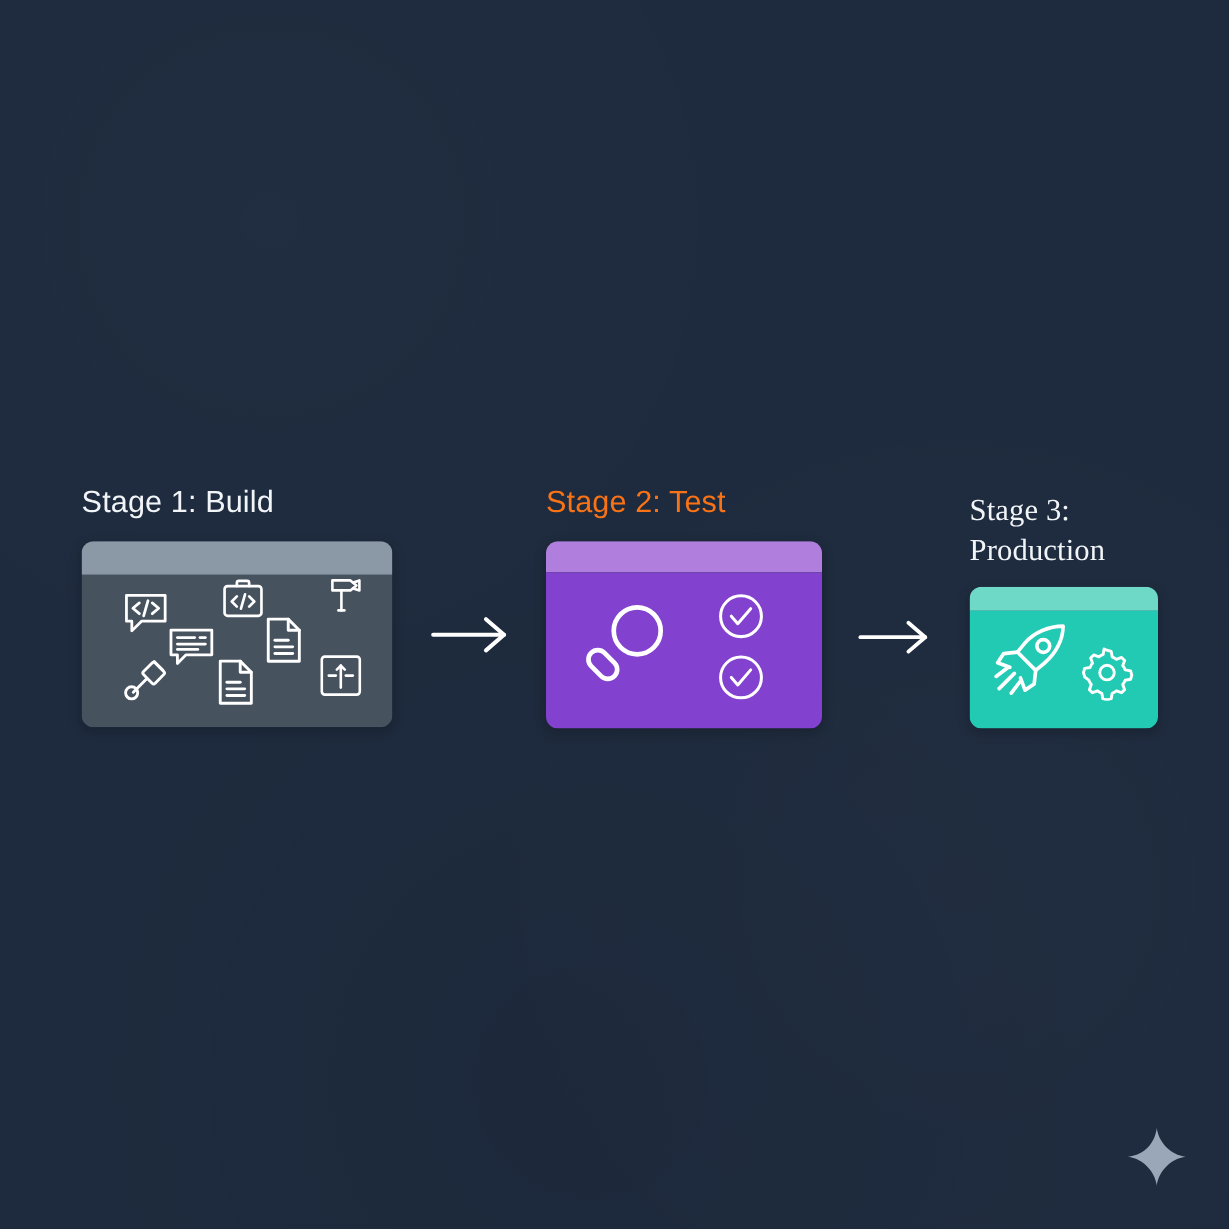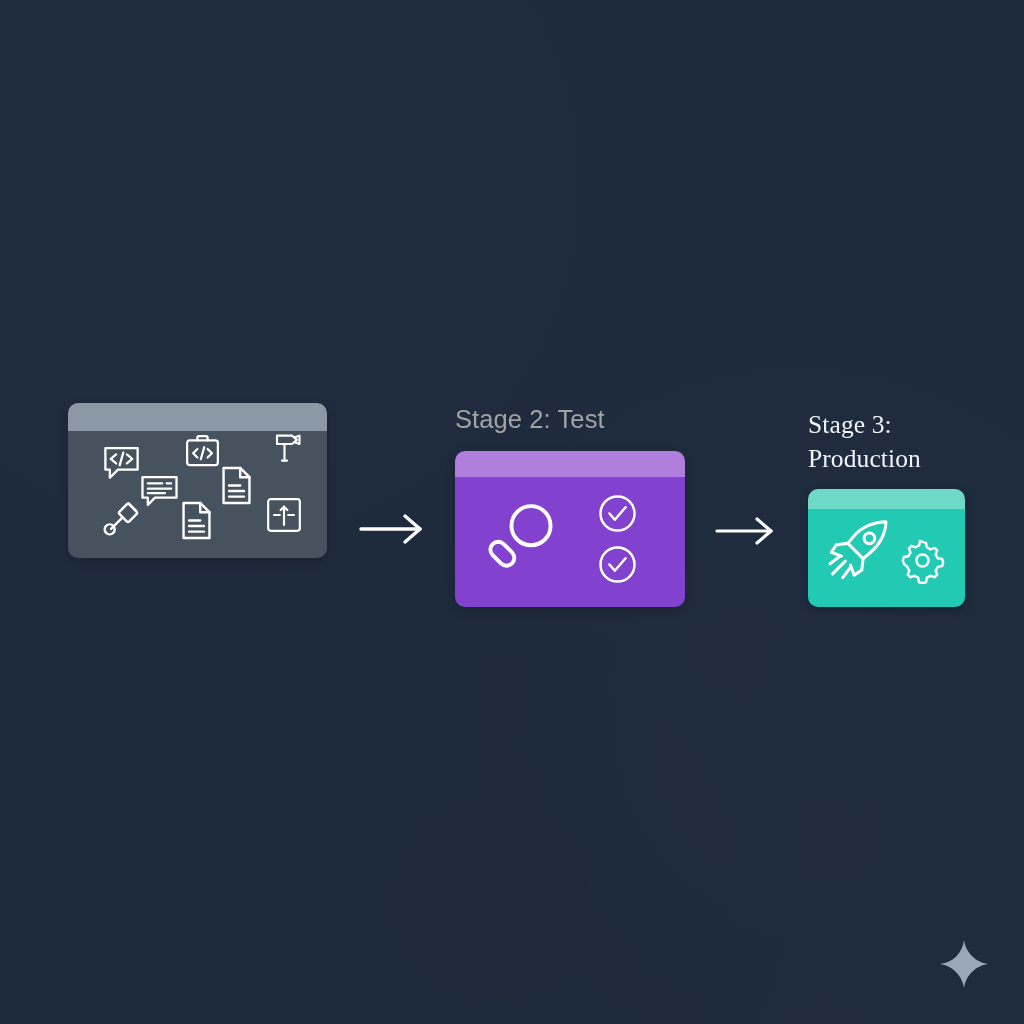--- a/index.html
+++ b/index.html
@@ -127,20 +127,21 @@
   #sparkle svg { display: block; width: 100%; height: 100%; }
 </style>
 </head>
 <body style="background: rgb(30, 43, 62);">
 
 <div class="bg-texture"></div>
 
 <div class="flow">
 
   <div class="stage" id="stage-1">
+    <div class="stage-label" style="color: rgb(242, 245, 248);">Stage 1: Build</div>
 
     <div class="card" id="card-1">
       <div class="card-header" style="background: rgb(139, 152, 166);"></div>
       <div class="card-body" style="background: rgb(71, 82, 95);"></div>
 
       <div class="card-icons">
 
         <div class="ico" style="left:32px; top:38px; width:43px; height:43px;">
           <svg viewBox="0 0 48 48" fill="none" stroke="#ffffff" stroke-width="2.6" stroke-linecap="round" stroke-linejoin="round">
             <path d="M6 8h36v24H20l-9 9v-9H6z"></path>
@@ -223,21 +224,21 @@
   </div>
 
   <div class="arrow" id="arrow-1">
     <svg viewBox="0 0 68 32" fill="none" stroke="#ffffff" stroke-width="3.4" stroke-linecap="round" stroke-linejoin="round">
       <line x1="3" y1="16" x2="62" y2="16"></line>
       <polyline points="47,3 62,16 47,29"></polyline>
     </svg>
   </div>
 
   <div class="stage" id="stage-2">
-    <div class="stage-label" style="color: #a3a3a3;">Stage 2: Test</div>
+    <div class="stage-label" style="color: #f97316;">Stage 2: Test</div>
 
     <div class="card" id="card-2">
       <div class="card-header" style="background: rgb(176, 127, 221);"></div>
       <div class="card-body" style="background: rgb(130, 65, 207);"></div>
 
       <div class="card-icons">
 
         <div class="ico" style="left:33px; top:46px; width:73px; height:73px;">
           <svg viewBox="0 0 56 56" fill="none" stroke="#ffffff" stroke-width="3" stroke-linecap="round" stroke-linejoin="round">
             <circle cx="33" cy="22" r="15"></circle>

